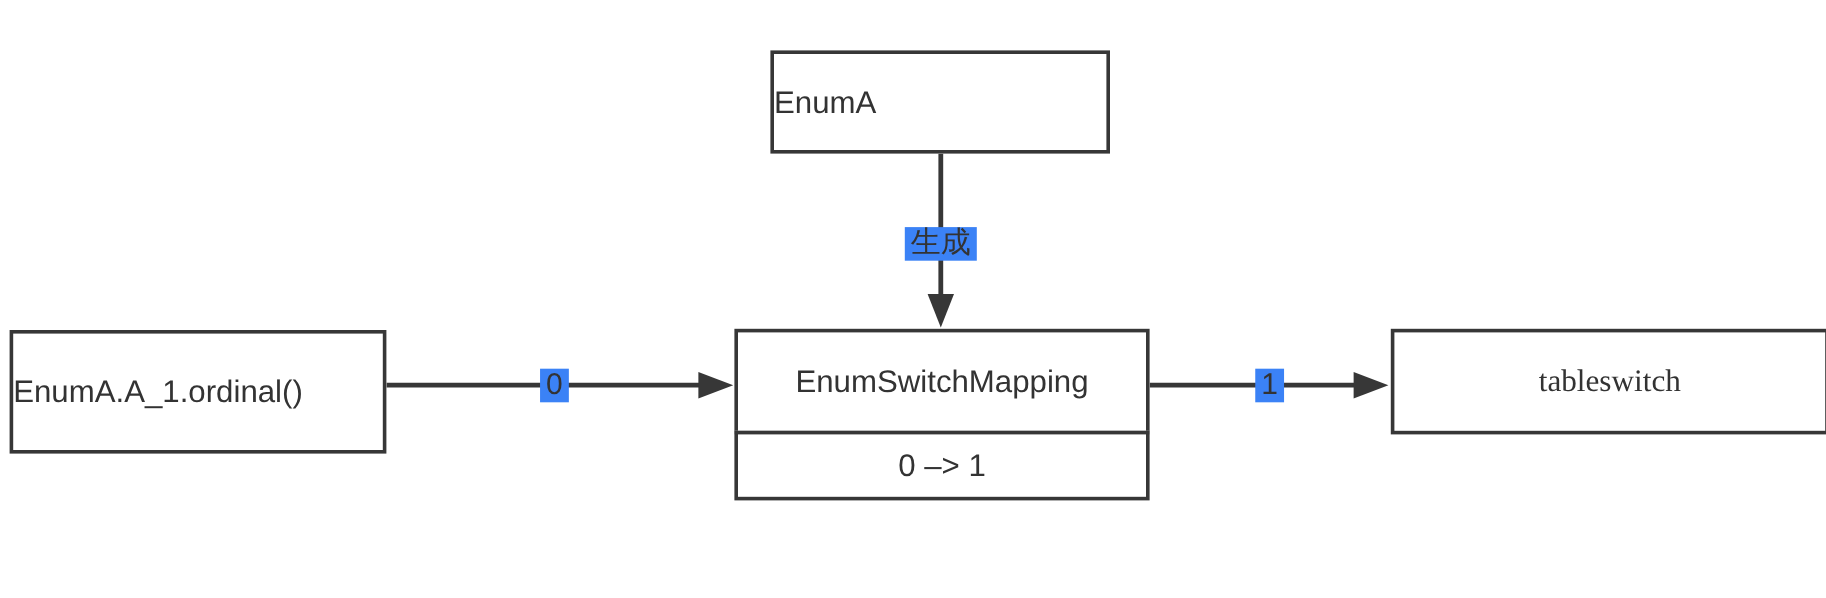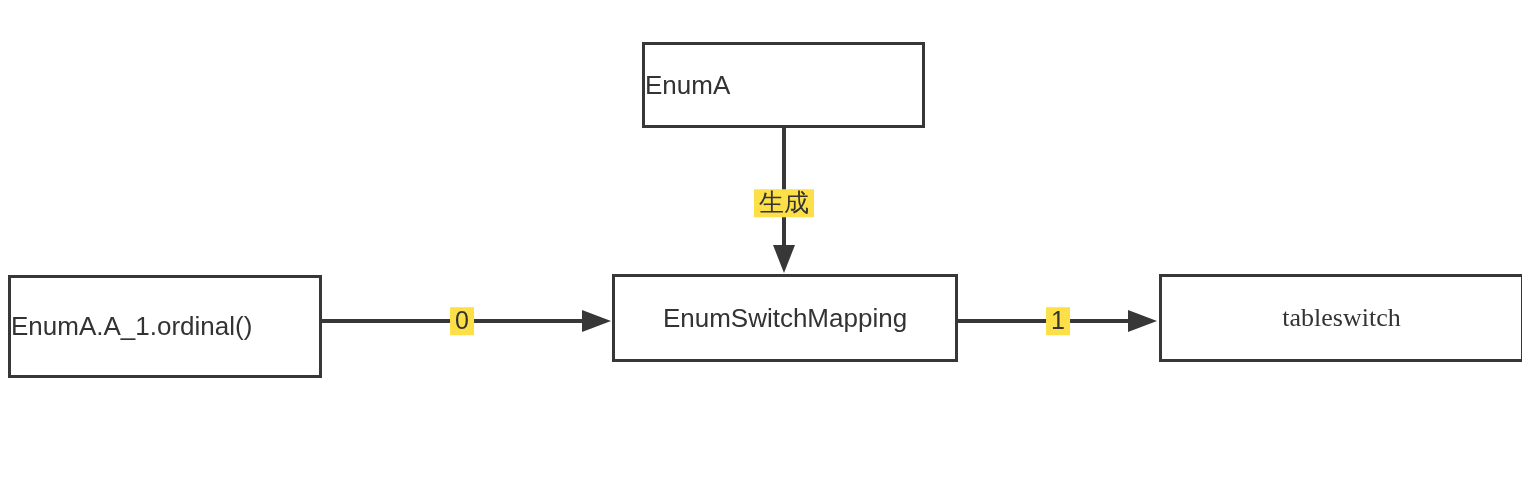--- a/index.html
+++ b/index.html
@@ -48,21 +48,21 @@
     font-size: 26px;
     color: #333333;
     width: 100%;
   }
   .stack > div + div { margin-top: -3px; }
   .stack .stack-header { height: 88px; }
   .stack .stack-row { height: 58px; }
   .edge-label {
     position: absolute;
     transform: translate(-50%, -50%);
-    background: #fde047;
+    background: #3b82f6;
     padding: 0 5px;
     font-size: 25px;
     color: #333333;
     z-index: 3;
     white-space: nowrap;
     line-height: 1.1;
   }
   
   .node-enum-a        { left: 642px;  top: 42px;  width: 283px; height: 86px; }
   .node-ordinal       { left: 8px;    top: 275px; width: 314px; height: 103px; }
@@ -92,20 +92,21 @@
   <div class="node node-enum-a">
     <span>EnumA</span>
   </div>
 
   <div class="node node-ordinal">
     <span>EnumA.A_1.ordinal()</span>
   </div>
 
   <div class="stack node-mapping">
     <div class="stack-header">EnumSwitchMapping</div>
+    <div class="stack-row">0 –&gt; 1</div>
   </div>
 
   <div class="stack node-tableswitch">
     <div class="stack-header">tableswitch</div>
   </div>
 
   <div class="edge-label label-generate">生成</div>
   <div class="edge-label label-zero">0</div>
   <div class="edge-label label-one">1</div>
 

